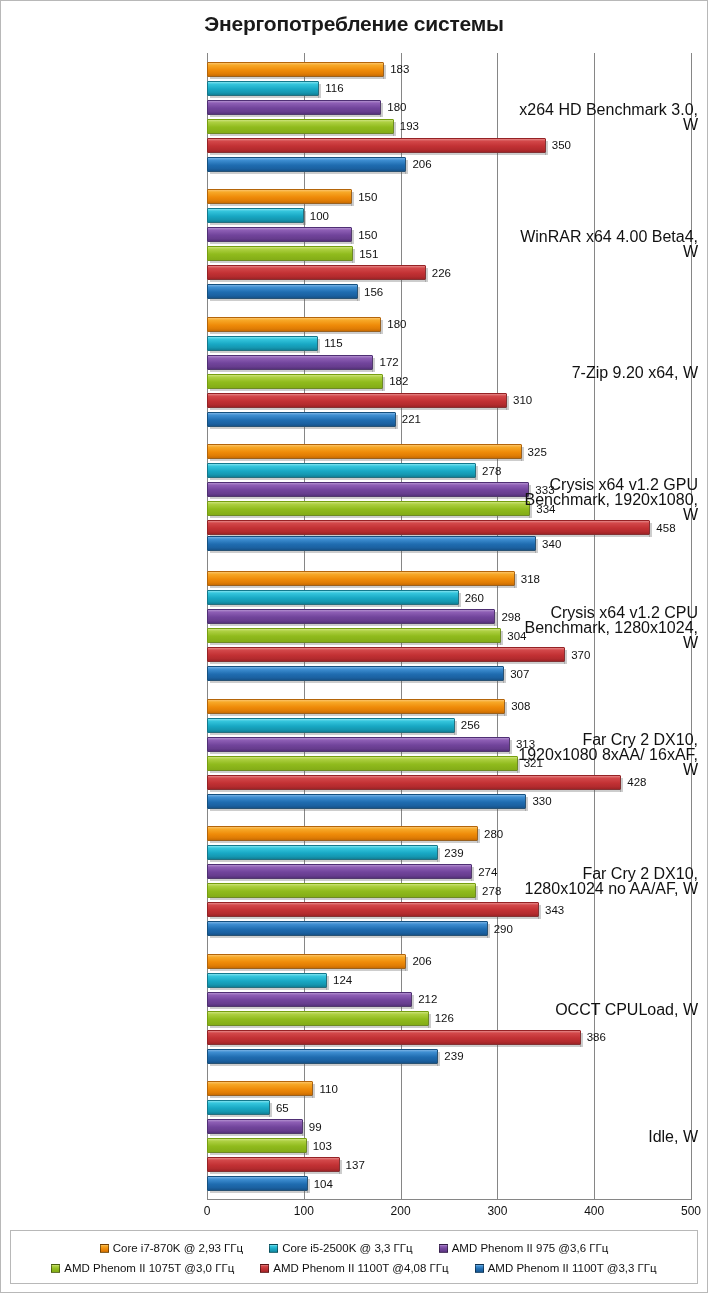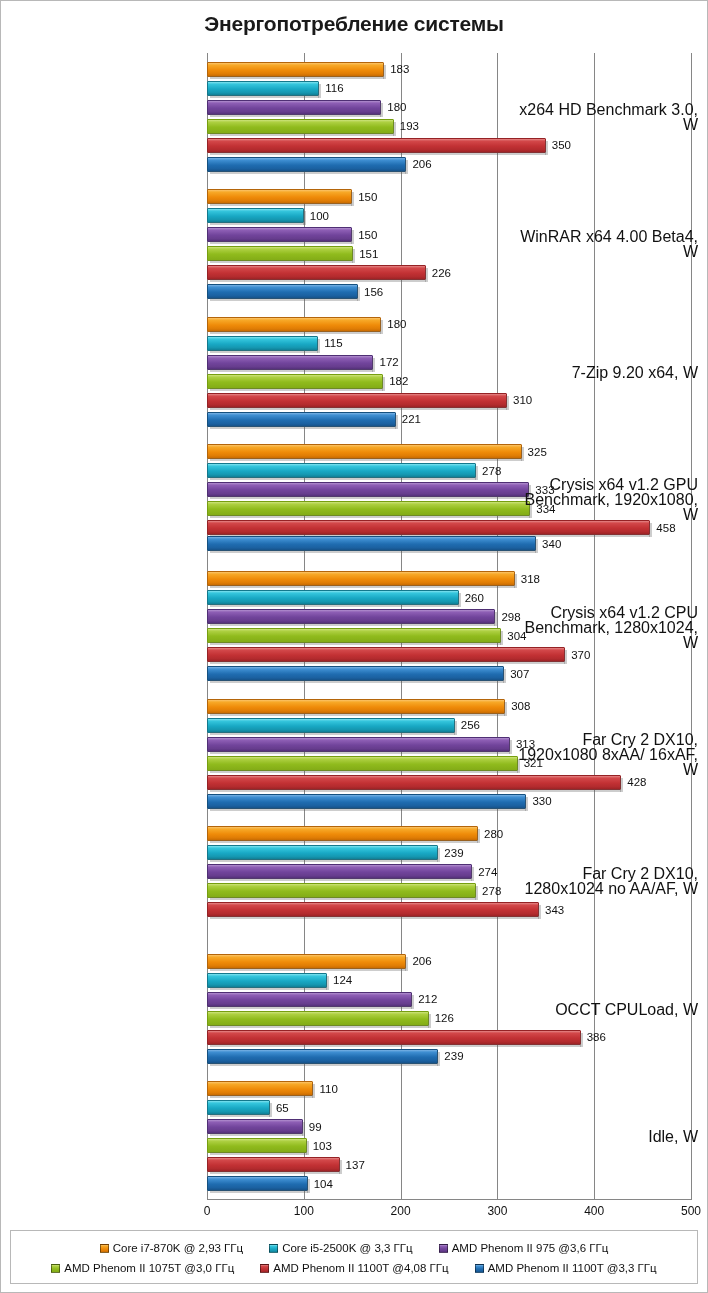--- a/index.html
+++ b/index.html
@@ -284,20 +284,24 @@
             <div class="bar s2" title="AMD Phenom II 975 @3,6 ГГц: 274" style="width: 265.232px;"></div>
             <div class="bar-value" style="left: 265.232px;">274</div>
           </div>
           <div class="bar-row" style="top: 65.7222px; height: 15px;">
             <div class="bar s3" title="AMD Phenom II 1075T @3,0 ГГц: 278" style="width: 269.104px;"></div>
             <div class="bar-value" style="left: 269.104px;">278</div>
           </div>
           <div class="bar-row" style="top: 84.7222px; height: 15px;">
             <div class="bar s4" title="AMD Phenom II 1100T @4,08 ГГц: 343" style="width: 332.024px;"></div>
             <div class="bar-value" style="left: 332.024px;">343</div>
+          </div>
+          <div class="bar-row" style="top: 103.722px; height: 15px;">
+            <div class="bar s5" title="AMD Phenom II 1100T @3,3 ГГц: 290" style="width: 280.72px;"></div>
+            <div class="bar-value" style="left: 280.72px;">290</div>
           </div>
         </div>
         <div class="cat-group" style="top: 892.111px; height: 127.444px;">
           <div class="bar-row" style="top: 8.72222px; height: 15px;">
             <div class="bar s0" title="Core i7-870K @ 2,93 ГГц: 206" style="width: 199.408px;"></div>
             <div class="bar-value" style="left: 199.408px;">206</div>
           </div>
           <div class="bar-row" style="top: 27.7222px; height: 15px;">
             <div class="bar s1" title="Core i5-2500K @ 3,3 ГГц: 124" style="width: 120.032px;"></div>
             <div class="bar-value" style="left: 120.032px;">124</div>

